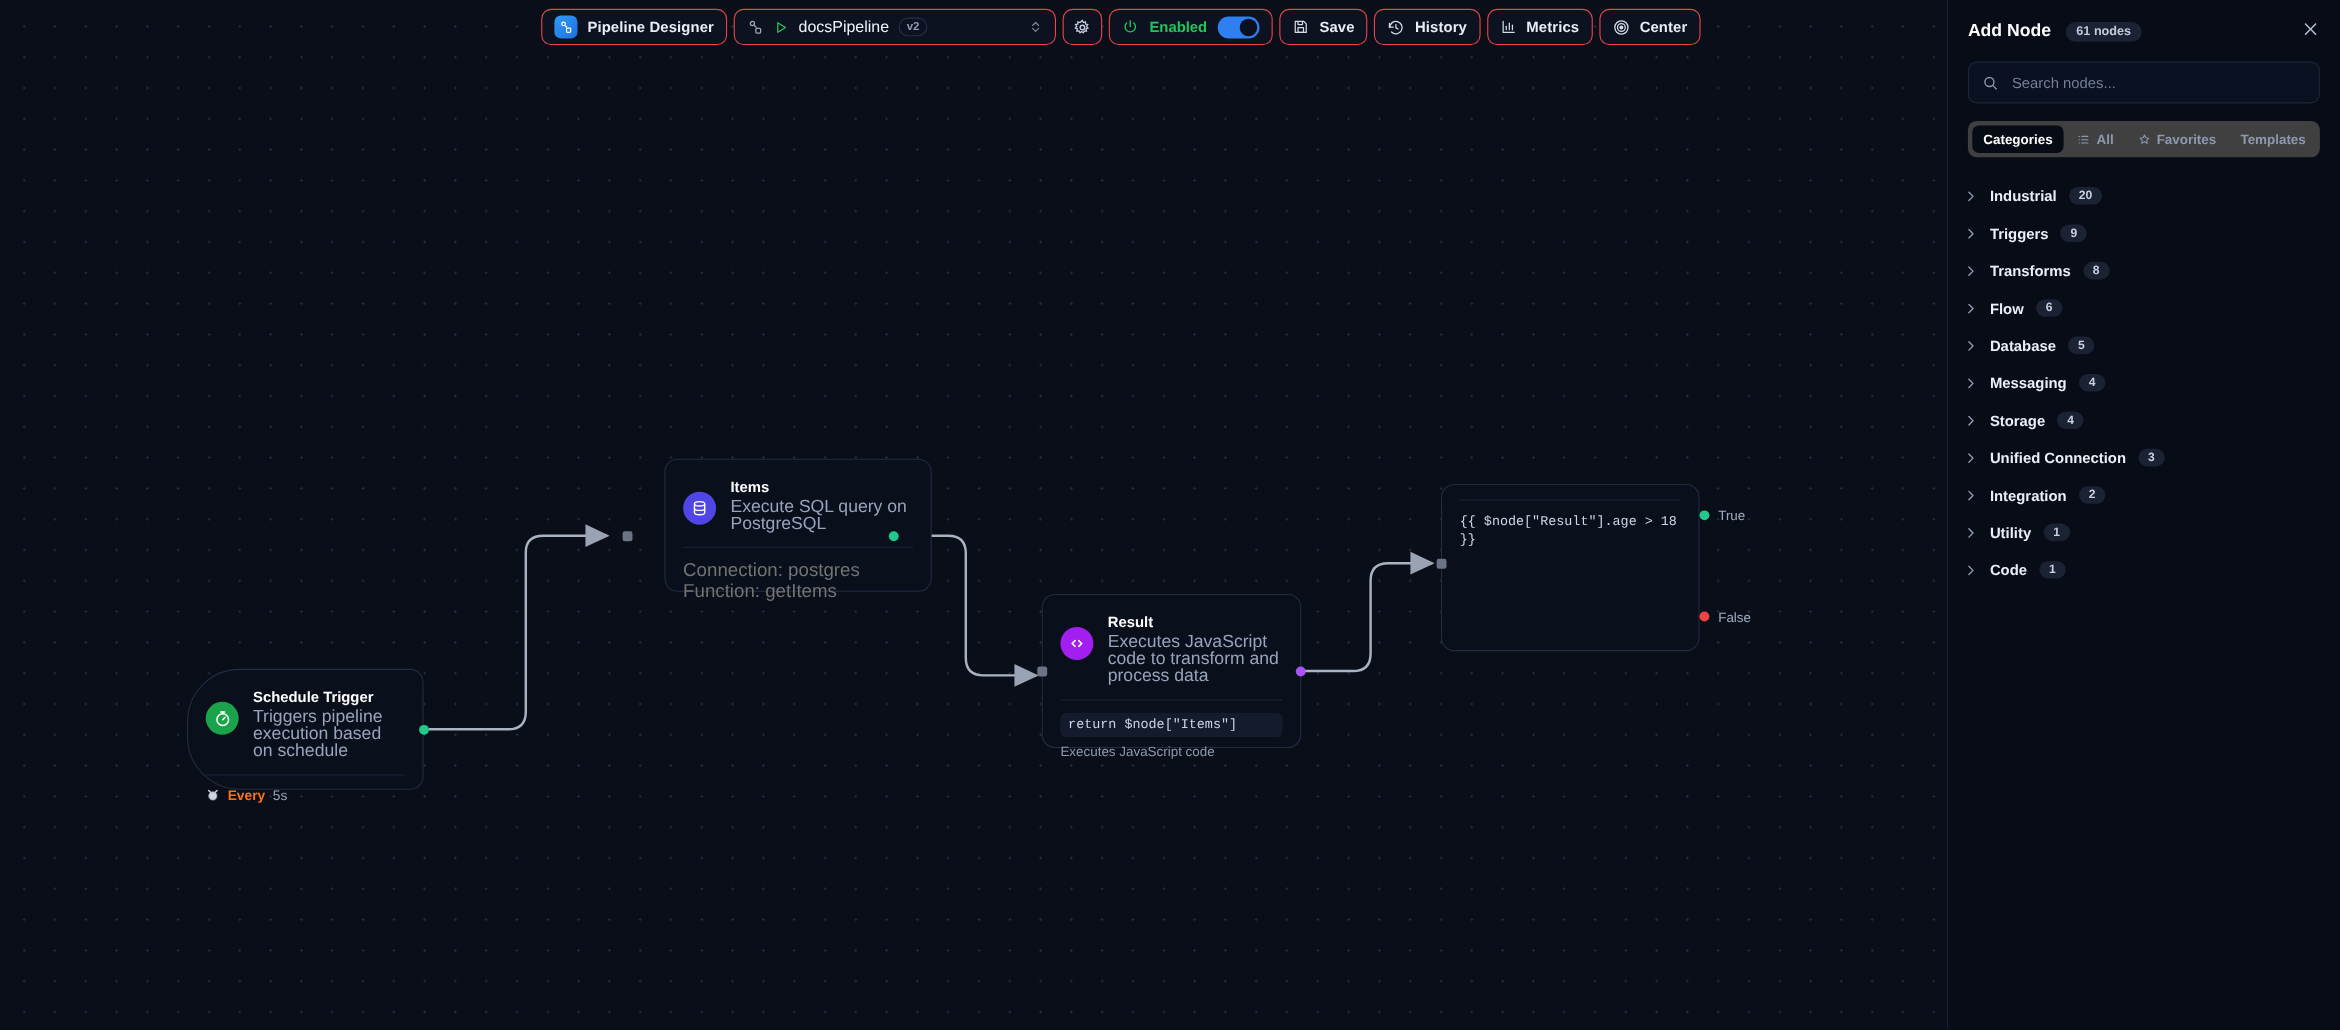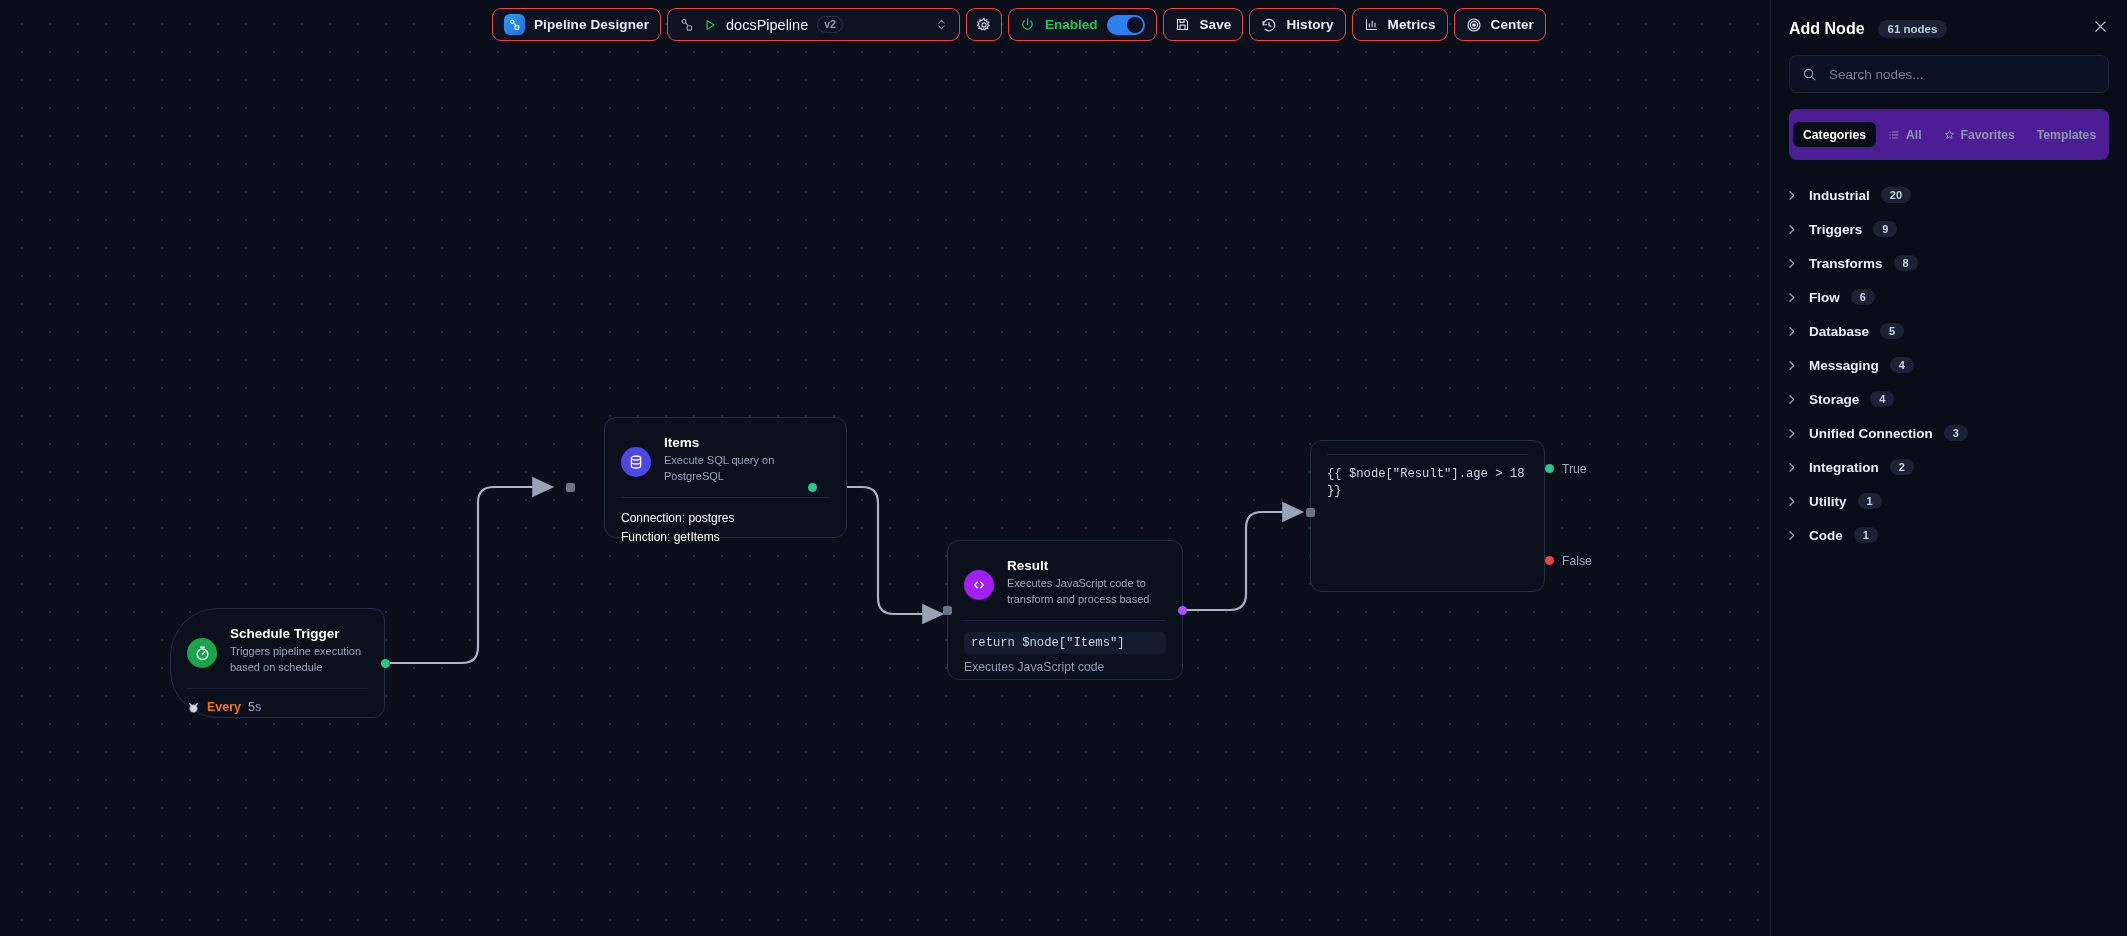--- a/index.html
+++ b/index.html
@@ -78,24 +78,24 @@
     width: 30px; height: 30px; border-radius: 50%;
     flex: none; margin-top: 14px;
     display: flex; align-items: center; justify-content: center;
   }
   .node-icon.db { background: #4f46e5; }
   .node-icon.code { background: #a21ff0; }
   .node-icon.cond { background: #1f6fe8; }
   .node-icon.sched { background: #1aa34a; }
   .node-txt { padding-top: 2px; }
   .node-title { color: #ffffff; font-size: 13.5px; font-weight: 700; margin-bottom: 3px; }
-  .node-desc { color: #98a4bb; font-size: 11px; line-height: 15.5px; }
+  .node-desc { color: #98a4bb; font-size: 16px; line-height: 15.5px; }
   .node-body { padding: 0 16px 13px 16px; }
   .divider { height: 1px; background: #1c2336; margin: 13px 0 11px 0; }
-  .kv { color: #ffffff; font-size: 12px; line-height: 19px; }
+  .kv { color: #737373; font-size: 17px; line-height: 19px; }
   .code-chip {
     background: #131b2c; border-radius: 5px;
     color: #cbd5e6; font-family: "Liberation Mono", monospace;
     font-size: 12.2px; padding: 4px 7px;
   }
   .code-sub { color: #8e9ab1; font-size: 12.2px; margin-top: 6px; }
   .expr {
     color: #cbd5e6; font-family: "Liberation Mono", monospace;
     font-size: 12.2px; line-height: 17px;
   }
@@ -143,23 +143,23 @@
     height: 38px; border: 1px solid #1e2738; border-radius: 8px;
     background: #0a1120; padding: 0 12px;
   }
   .p-search input {
     flex: 1; background: transparent; border: 0; outline: 0;
     color: #e3e9f3; font-size: 13.5px; font-family: "Liberation Sans", sans-serif;
   }
   .p-search input::placeholder { color: #737f96; }
   .p-tabs {
     margin: 16px 18px 0 18px;
-    background: #4c1d95; border-radius: 8px;
+    background: #404040; border-radius: 8px;
     display: flex; align-items: center; padding: 4px; gap: 2px;
-    height: 51px;
+    height: 33px;
   }
   .p-tab {
     display: flex; align-items: center; justify-content: center; gap: 6px;
     height: 25px; border-radius: 6px; padding: 0 10px;
     color: #8d99af; font-size: 12.2px; font-weight: 700;
     cursor: pointer; white-space: nowrap;
   }
   .p-tab.active { background: #070b14; color: #ffffff; }
   .p-list { margin-top: 18px; }
   .cat-row {
@@ -252,21 +252,21 @@
     <div class="node" style="left:947px; top:540px; width:236px; height:140px;">
       <div class="node-top">
         <div class="node-icon code">
           <svg width="16" height="16" viewBox="0 0 24 24" fill="none" stroke="#fff" stroke-width="2.2" stroke-linecap="round" stroke-linejoin="round">
             <path d="M9.5 8 L5.5 12 L9.5 16"></path>
             <path d="M14.5 8 L18.5 12 L14.5 16"></path>
           </svg>
         </div>
         <div class="node-txt">
           <div class="node-title">Result</div>
-          <div class="node-desc">Executes JavaScript code to transform and process based</div>
+          <div class="node-desc">Executes JavaScript code to transform and process data</div>
         </div>
       </div>
       <div class="node-body">
         <div class="divider"></div>
         <div class="code-chip">return $node["Items"]</div>
         <div class="code-sub">Executes JavaScript code</div>
       </div>
     </div>
     <div class="port sq" style="left:943px; top:606px;"></div>
     <div class="port purple" style="left:1178px; top:606px;"></div>

